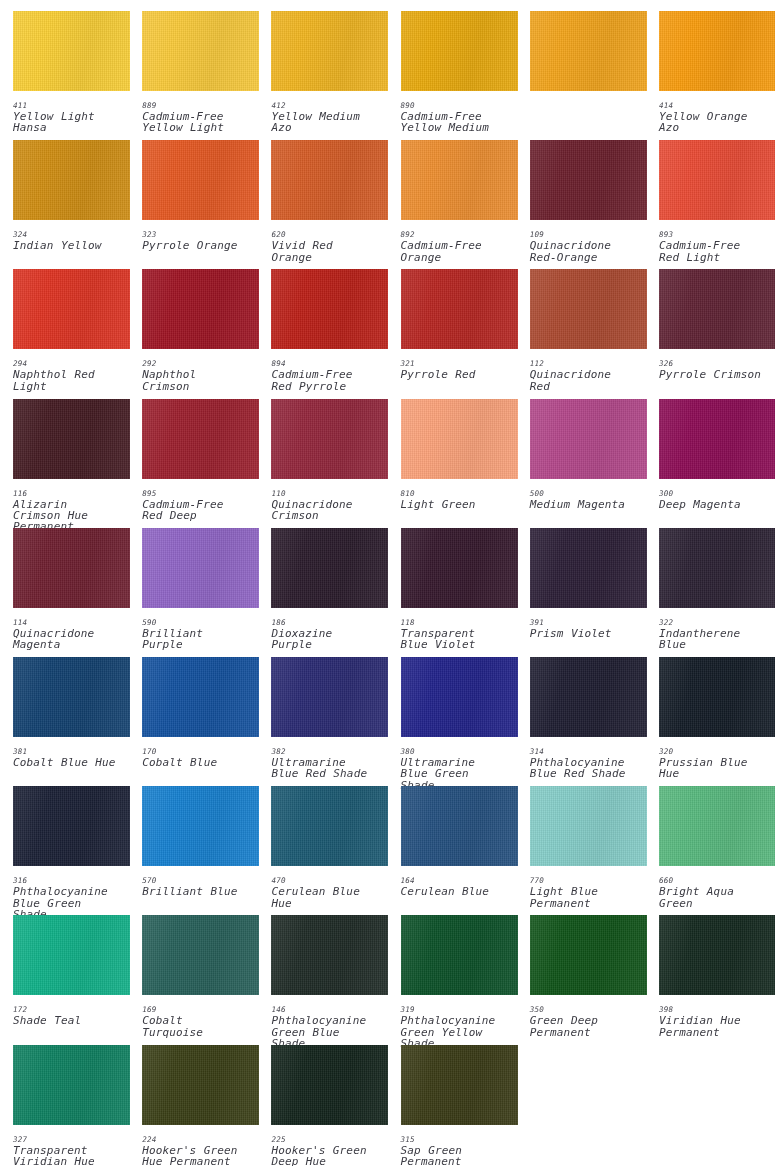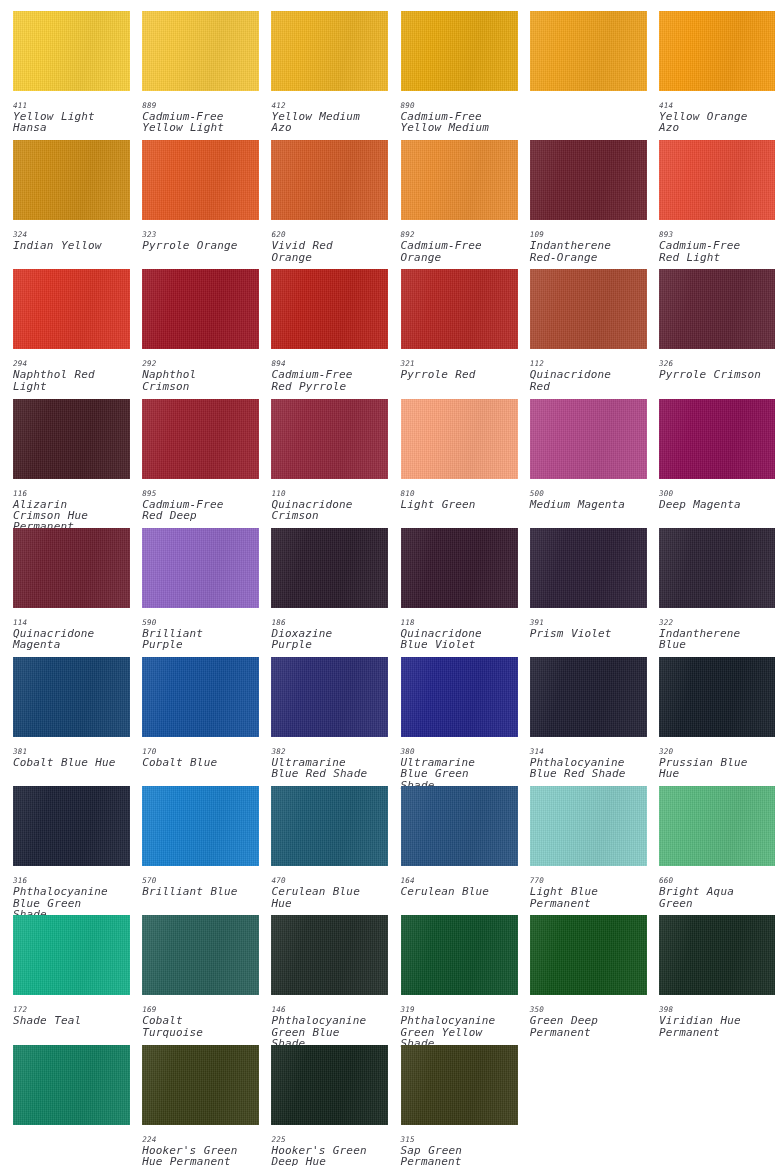--- a/index.html
+++ b/index.html
@@ -155,21 +155,21 @@
       <div class="swatch" style="background-color: rgb(237, 142, 48);"></div>
       <div class="meta">
         <div class="code">892</div>
         <div class="pname">Cadmium-Free Orange</div>
       </div>
     </div>
     <div class="cell">
       <div class="swatch" style="background-color: rgb(107, 31, 44);"></div>
       <div class="meta">
         <div class="code">109</div>
-        <div class="pname">Indantherene Red-Orange</div>
+        <div class="pname">Quinacridone Red-Orange</div>
       </div>
     </div>
     <div class="cell">
       <div class="swatch" style="background-color: rgb(233, 74, 52);"></div>
       <div class="meta">
         <div class="code">893</div>
         <div class="pname">Cadmium-Free Red Light</div>
       </div>
     </div>
     <div class="cell">
@@ -274,21 +274,21 @@
       <div class="swatch" style="background-color: rgb(42, 27, 43);"></div>
       <div class="meta">
         <div class="code">186</div>
         <div class="pname">Dioxazine Purple</div>
       </div>
     </div>
     <div class="cell">
       <div class="swatch" style="background-color: rgb(53, 24, 44);"></div>
       <div class="meta">
         <div class="code">118</div>
-        <div class="pname">Quinacridone Blue Violet</div>
+        <div class="pname">Transparent Blue Violet</div>
       </div>
     </div>
     <div class="cell">
       <div class="swatch" style="background-color: rgb(43, 30, 54);"></div>
       <div class="meta">
         <div class="code">391</div>
         <div class="pname">Prism Violet</div>
       </div>
     </div>
     <div class="cell">
@@ -419,20 +419,24 @@
     </div>
     <div class="cell">
       <div class="swatch" style="background-color: rgb(20, 41, 31);"></div>
       <div class="meta">
         <div class="code">398</div>
         <div class="pname">Viridian Hue Permanent</div>
       </div>
     </div>
     <div class="cell">
       <div class="swatch" style="background-color: rgb(14, 129, 97);"></div>
+      <div class="meta">
+        <div class="code">327</div>
+        <div class="pname">Transparent Viridian Hue</div>
+      </div>
     </div>
     <div class="cell">
       <div class="swatch" style="background-color: rgb(58, 63, 22);"></div>
       <div class="meta">
         <div class="code">224</div>
         <div class="pname">Hooker's Green Hue Permanent</div>
       </div>
     </div>
     <div class="cell">
       <div class="swatch" style="background-color: rgb(19, 36, 28);"></div>

